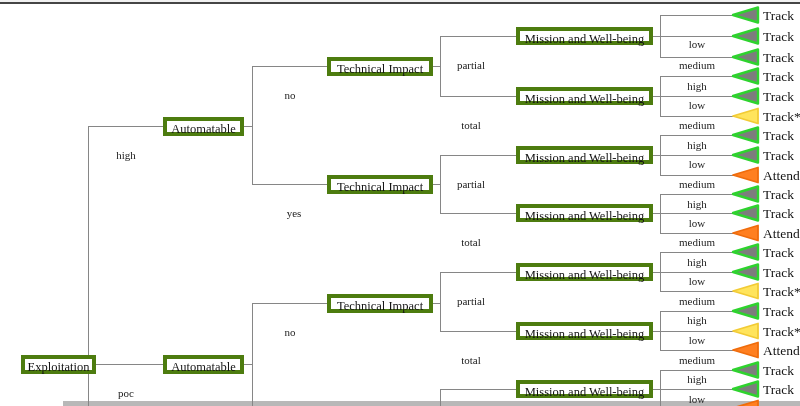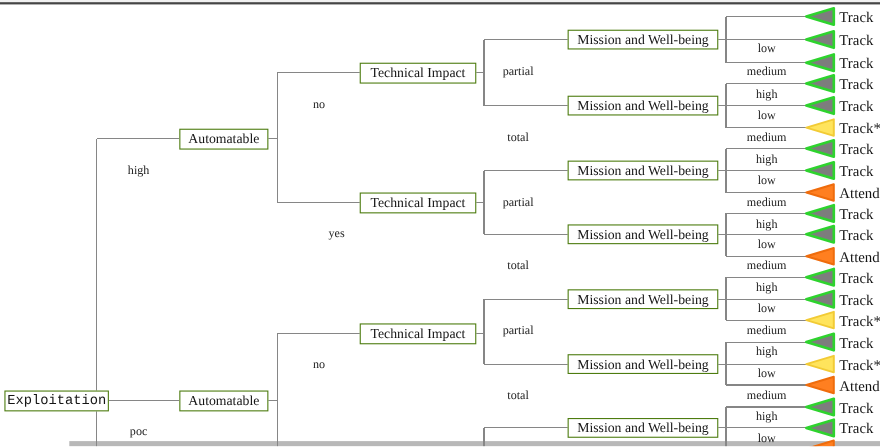--- a/index.html
+++ b/index.html
@@ -11,21 +11,21 @@
     position:absolute;left:0;top:0;width:800px;height:2px;
     background:#f1f1f1;border-bottom:2px solid #454545;z-index:4;
   }
   #bottom-bar{
     position:absolute;top:401px;height:5px;z-index:1;
   }
   #lines-layer{position:absolute;left:0;top:0;z-index:2;}
   #nodes-layer{position:absolute;left:0;top:0;width:800px;height:406px;z-index:3;pointer-events:none;}
   .node-box{
     position:absolute;box-sizing:border-box;background:#ffffff;
-    border:1px solid #4d7c0f;text-align:center;color:#141414;
+    border:4px solid #4d7c0f;text-align:center;color:#141414;
     font-size:12.5px;white-space:nowrap;
   }
   .edge-label{
     position:absolute;transform:translate(-50%,-100%);
     font-size:11px;color:#222;white-space:nowrap;line-height:1.1;margin-top:36px;
   }
   .leaf-label{
     position:absolute;font-size:13.5px;color:#141414;white-space:nowrap;
     transform:translateY(-50%);
   }
@@ -116,42 +116,42 @@
       <line x1="660" y1="370" x2="734" y2="370" stroke="#868686" stroke-width="1" shape-rendering="crispEdges"></line>
       <polygon points="733,370 758,362.5 758,377.5" fill="#7d7d7d" stroke="#2ed32e" stroke-width="2.4" stroke-linejoin="round"></polygon>
       <line x1="660" y1="389" x2="734" y2="389" stroke="#868686" stroke-width="1" shape-rendering="crispEdges"></line>
       <polygon points="733,389 758,381.5 758,396.5" fill="#7d7d7d" stroke="#2ed32e" stroke-width="2.4" stroke-linejoin="round"></polygon>
       <line x1="660" y1="408" x2="734" y2="408" stroke="#868686" stroke-width="1" shape-rendering="crispEdges"></line>
       <polygon points="733,408 758,400.5 758,415.5" fill="#ff7f20" stroke="#ef6c0c" stroke-width="1.8" stroke-linejoin="round"></polygon>
       <line x1="440" y1="450" x2="516" y2="450" stroke="#868686" stroke-width="1" shape-rendering="crispEdges"></line>
       <line x1="88" y1="520" x2="163" y2="520" stroke="#868686" stroke-width="1" shape-rendering="crispEdges"></line>
     </svg>
   <div id="nodes-layer">
-      <div class="node-box" style="left: 4px; top: 354.5px; width: 95px; height: 19px; line-height: 17px; font-family: Liberation Mono, monospace;">Exploitation</div>
+      <div class="node-box" style="left: 21px; top: 354.5px; width: 75px; height: 19px; line-height: 17px;">Exploitation</div>
       <div class="edge-label" style="left: 126px; top: 125px;">high</div>
       <div class="node-box" style="left: 163px; top: 116.5px; width: 81px; height: 19px; line-height: 17px;">Automatable</div>
       <div class="edge-label" style="left: 290px; top: 65px;">no</div>
       <div class="node-box" style="left: 327px; top: 56.5px; width: 106px; height: 19px; line-height: 17px;">Technical Impact</div>
       <div class="edge-label" style="left: 471px; top: 35px;">partial</div>
       <div class="node-box" style="left: 516px; top: 27px; width: 137px; height: 18px; line-height: 16px;">Mission and Well-being</div>
       <div class="edge-label" style="left: 697px; top: 14px;">low</div>
       <div class="leaf-label" style="left: 763px; top: 15.5px;">Track</div>
       <div class="edge-label" style="left: 697px; top: 35px;">medium</div>
       <div class="leaf-label" style="left: 763px; top: 36.5px;">Track</div>
       <div class="edge-label" style="left: 697px; top: 56px;">high</div>
       <div class="leaf-label" style="left: 763px; top: 57.5px;">Track</div>
       <div class="edge-label" style="left: 471px; top: 95px;">total</div>
       <div class="node-box" style="left: 516px; top: 87px; width: 137px; height: 18px; line-height: 16px;">Mission and Well-being</div>
       <div class="edge-label" style="left: 697px; top: 75px;">low</div>
       <div class="leaf-label" style="left: 763px; top: 76.5px;">Track</div>
       <div class="edge-label" style="left: 697px; top: 95px;">medium</div>
       <div class="leaf-label" style="left: 763px; top: 96.5px;">Track</div>
       <div class="edge-label" style="left: 697px; top: 115px;">high</div>
       <div class="leaf-label" style="left: 763px; top: 116.5px;">Track*</div>
-      <div class="edge-label" style="left: 306px; top: 183px;">yes</div>
+      <div class="edge-label" style="left: 294px; top: 183px;">yes</div>
       <div class="node-box" style="left: 327px; top: 174.5px; width: 106px; height: 19px; line-height: 17px;">Technical Impact</div>
       <div class="edge-label" style="left: 471px; top: 154px;">partial</div>
       <div class="node-box" style="left: 516px; top: 146px; width: 137px; height: 18px; line-height: 16px;">Mission and Well-being</div>
       <div class="edge-label" style="left: 697px; top: 134px;">low</div>
       <div class="leaf-label" style="left: 763px; top: 135.5px;">Track</div>
       <div class="edge-label" style="left: 697px; top: 154px;">medium</div>
       <div class="leaf-label" style="left: 763px; top: 155.5px;">Track</div>
       <div class="edge-label" style="left: 697px; top: 174px;">high</div>
       <div class="leaf-label" style="left: 763px; top: 175.5px;">Attend</div>
       <div class="edge-label" style="left: 471px; top: 212px;">total</div>

